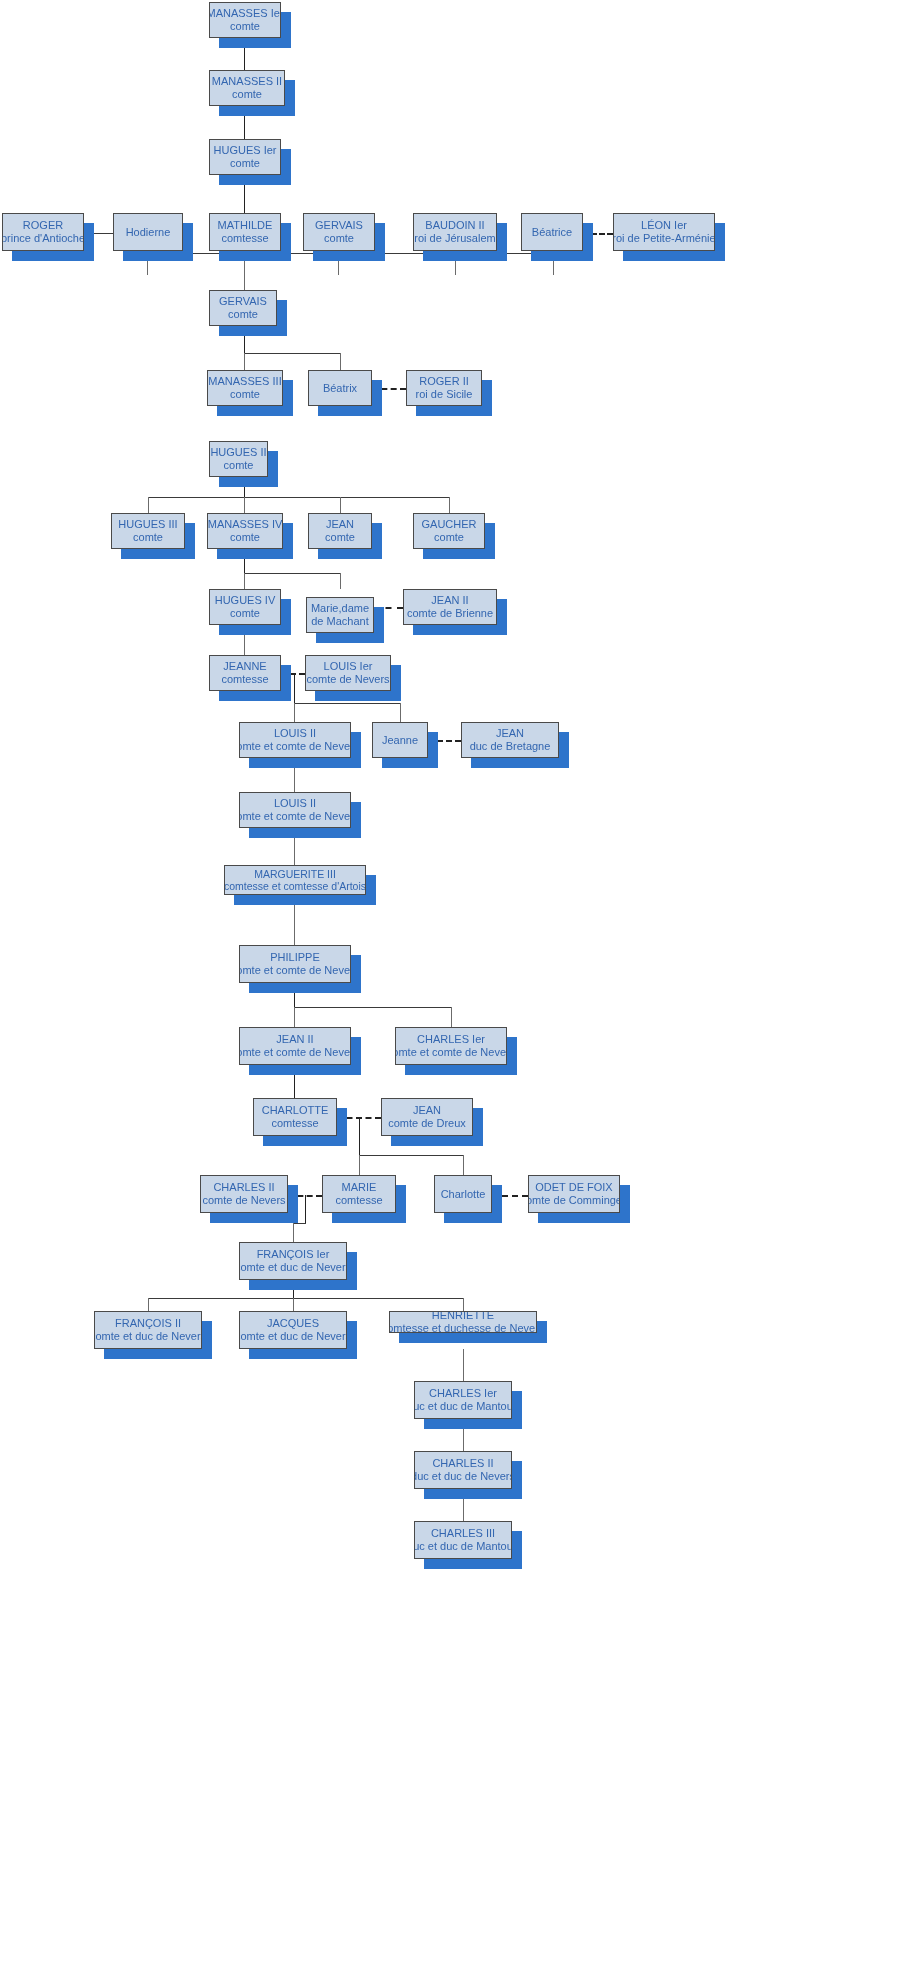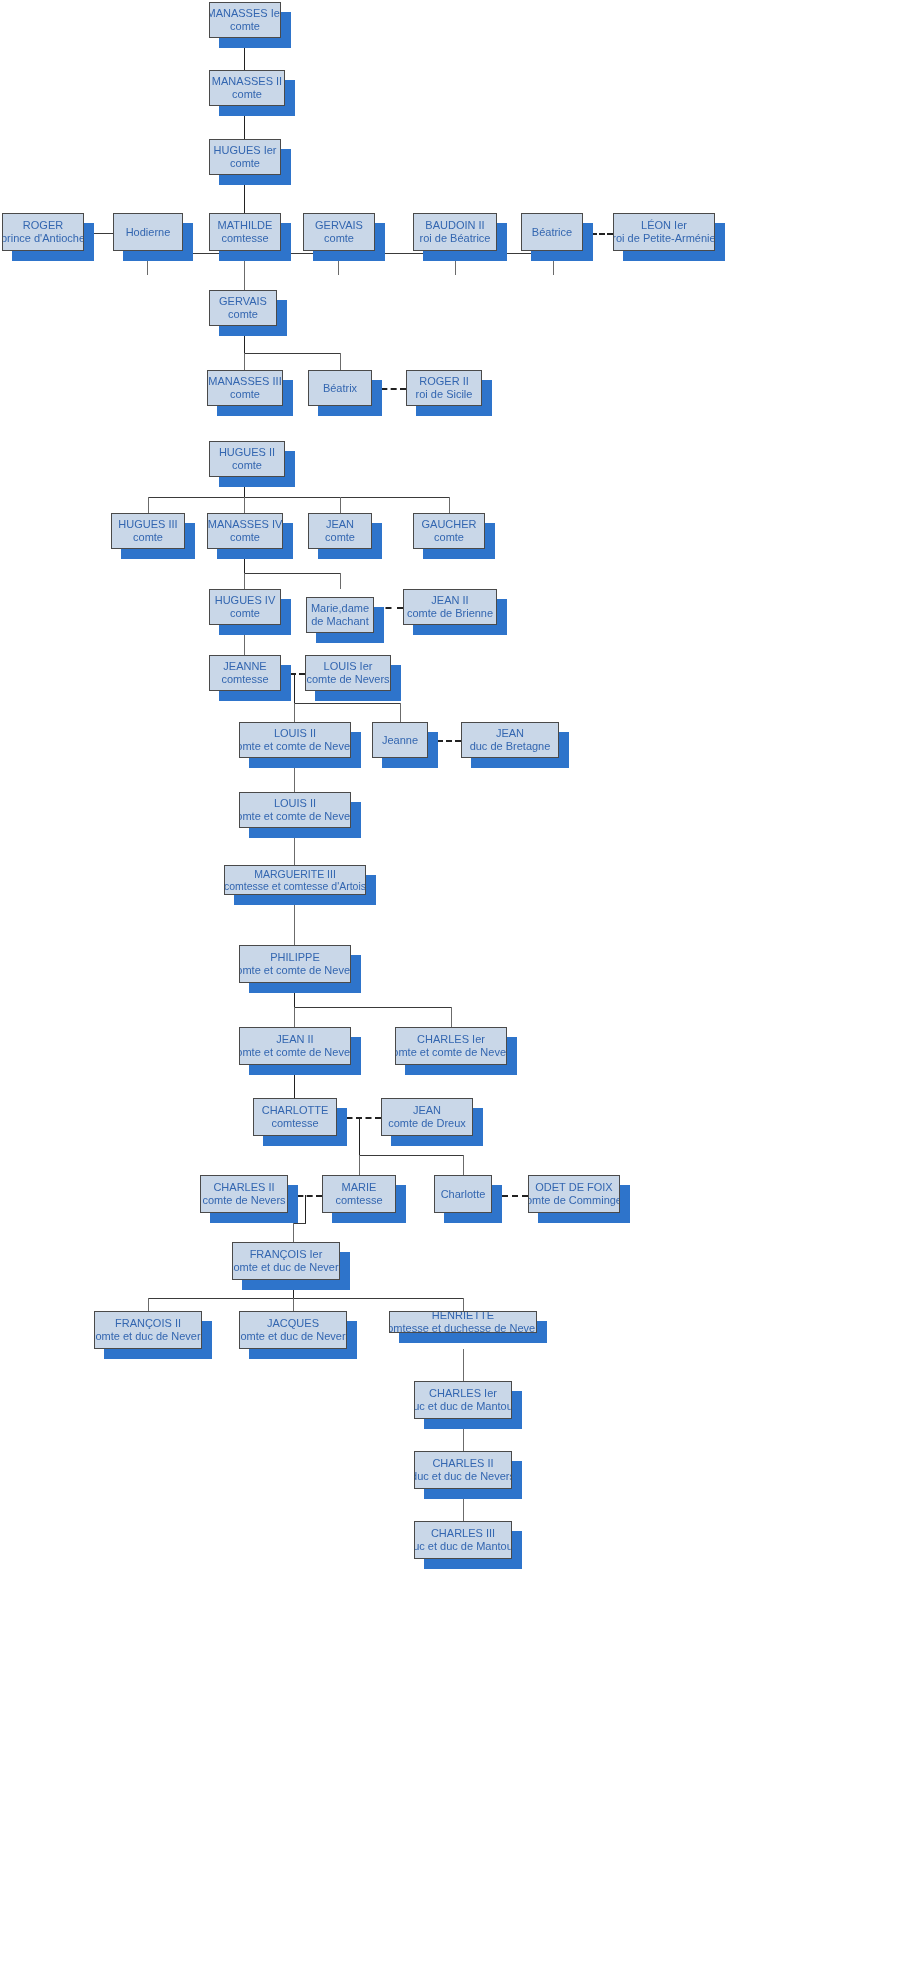--- a/index.html
+++ b/index.html
@@ -175,21 +175,21 @@
         <div class="shadow"></div>
         <div class="box">
           <div class="l1">GERVAIS</div>
           <div class="l2">comte</div>
         </div>
       </div>
       <div class="node" style="left: 413px; top: 213px; width: 84px; height: 38px;">
         <div class="shadow"></div>
         <div class="box">
           <div class="l1">BAUDOIN II</div>
-          <div class="l2">roi de Béatrice</div>
+          <div class="l2">roi de Jérusalem</div>
         </div>
       </div>
       <div class="node" style="left: 521px; top: 213px; width: 62px; height: 38px;">
         <div class="shadow"></div>
         <div class="box">
           <div class="l1">Béatrice</div>
         </div>
       </div>
       <div class="node" style="left: 613px; top: 213px; width: 102px; height: 38px;">
         <div class="shadow"></div>
@@ -218,21 +218,21 @@
           <div class="l1">Béatrix</div>
         </div>
       </div>
       <div class="node" style="left: 406px; top: 370px; width: 76px; height: 36px;">
         <div class="shadow"></div>
         <div class="box">
           <div class="l1">ROGER II</div>
           <div class="l2">roi de Sicile</div>
         </div>
       </div>
-      <div class="node" style="left: 209px; top: 441px; width: 76px; height: 36px;">
+      <div class="node" style="left: 209px; top: 441px; width: 59px; height: 36px;">
         <div class="shadow"></div>
         <div class="box">
           <div class="l1">HUGUES II</div>
           <div class="l2">comte</div>
         </div>
       </div>
       <div class="node" style="left: 111px; top: 513px; width: 74px; height: 36px;">
         <div class="shadow"></div>
         <div class="box">
           <div class="l1">HUGUES III</div>
@@ -384,21 +384,21 @@
           <div class="l1">Charlotte</div>
         </div>
       </div>
       <div class="node" style="left: 528px; top: 1175px; width: 92px; height: 38px;">
         <div class="shadow"></div>
         <div class="box">
           <div class="l1">ODET DE FOIX</div>
           <div class="l2">comte de Comminges</div>
         </div>
       </div>
-      <div class="node" style="left: 232px; top: 1242px; width: 108px; height: 38px;">
+      <div class="node" style="left: 239px; top: 1242px; width: 108px; height: 38px;">
         <div class="shadow"></div>
         <div class="box">
           <div class="l1">FRANÇOIS Ier</div>
           <div class="l2">comte et duc de Nevers</div>
         </div>
       </div>
       <div class="node" style="left: 94px; top: 1311px; width: 108px; height: 38px;">
         <div class="shadow"></div>
         <div class="box">
           <div class="l1">FRANÇOIS II</div>

